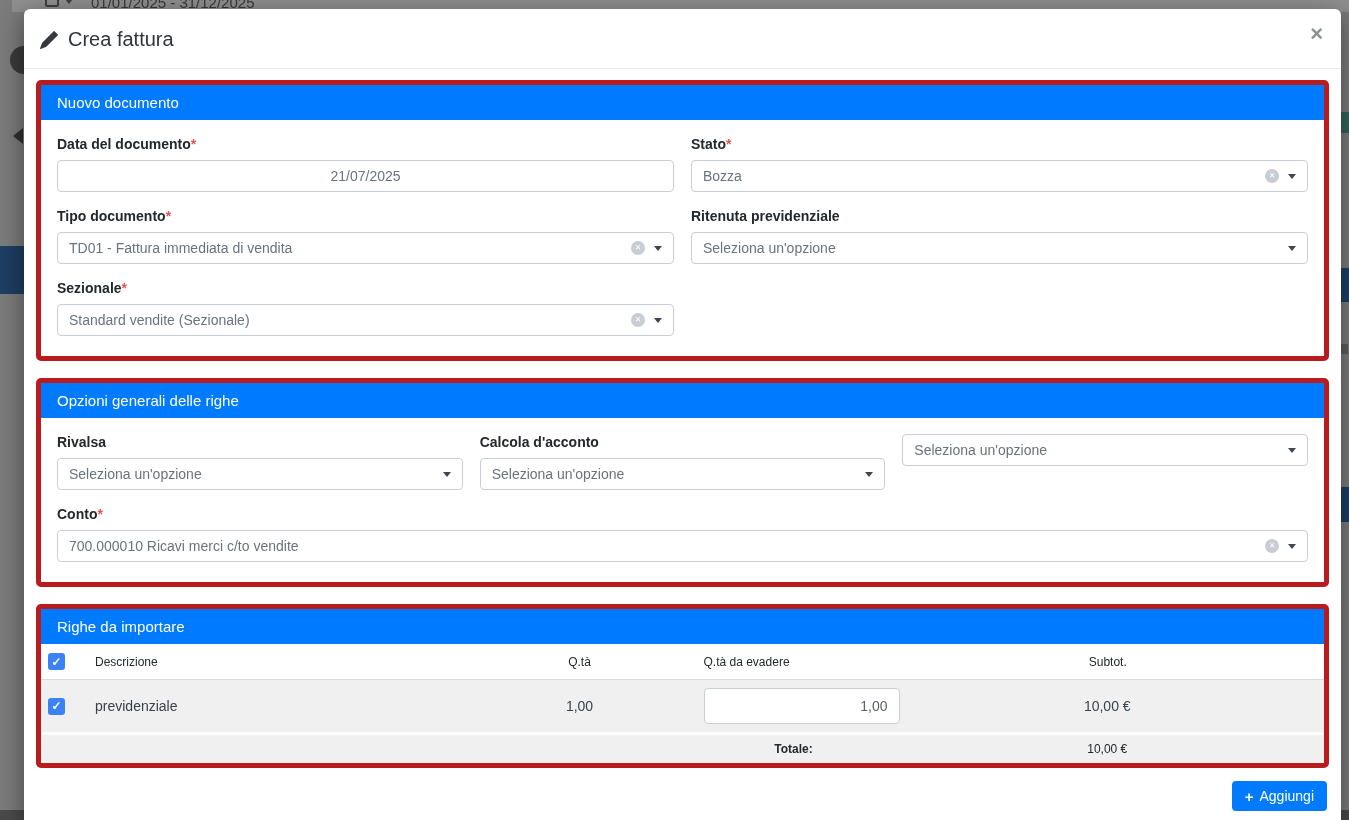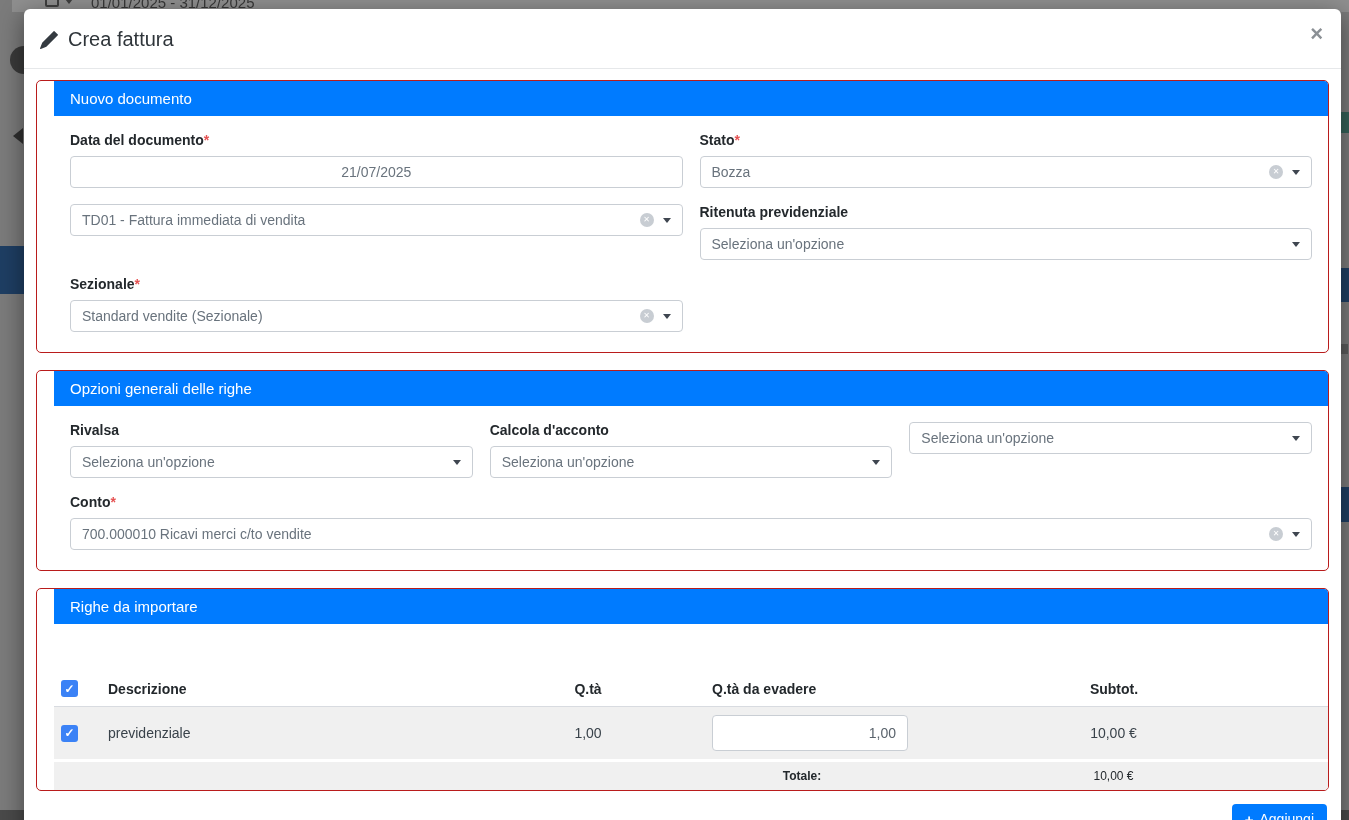--- a/index.html
+++ b/index.html
@@ -28,21 +28,21 @@
            box-shadow:0 6px 24px rgba(0,0,0,.45); }
   .modal-header { position:relative; padding:19px 16px 17px; border-bottom:1px solid #e6e8ea; }
   .modal-title { display:flex; align-items:center; gap:10px; font-size:20px; color:#2f353a; }
   .pencil-icon svg { display:block; width:18px; height:18px; fill:#343a40; }
   .close-btn { position:absolute; right:18px; top:14px; background:none; border:none; font-size:22px; font-weight:bold;
                color:#8b9095; cursor:pointer; line-height:1; font-family:"Liberation Sans", sans-serif; }
   .modal-body { padding:11px 12px 0; }
   .modal-footer { padding:13px 14px 14px; display:flex; justify-content:flex-end; }
 
   
-  .card { border:1px solid #b91c1c; border-radius:5px; overflow:hidden; background:#fff; margin-bottom:17px;padding-left:17px; }
+  .card { border:5px solid #b91c1c; border-radius:5px; overflow:hidden; background:#fff; margin-bottom:17px; }
   .card-header { background:#007bff; color:#fff; font-size:15px; padding:9px 16px; }
   .card-body { padding:16px 16px 4px; }
 
   .grid2 { display:grid; grid-template-columns:1fr 1fr; column-gap:17px; }
   .grid3 { display:grid; grid-template-columns:1fr 1fr 1fr; column-gap:17px; }
 
   .field { margin-bottom:16px; }
   .field-label { display:block; font-weight:bold; font-size:14px; color:#23282c; margin-bottom:8px; }
   .req { color:#e55353; }
 
@@ -54,21 +54,21 @@
   .sel .sel-val { flex:1; white-space:nowrap; overflow:hidden; text-overflow:ellipsis; }
   .clear-x { width:14px; height:14px; border-radius:50%; background:#c8cdd3; display:flex; align-items:center;
              justify-content:center; margin-right:9px; flex:0 0 auto; cursor:pointer; }
   .clear-x::before { content:"\2715"; color:#fff; font-size:8px; line-height:1; }
   .caret-down { width:0; height:0; border-left:4.5px solid transparent; border-right:4.5px solid transparent;
                 border-top:5.5px solid #3f4650; flex:0 0 auto; }
 
   
   .trow { display:grid; grid-template-columns:46px minmax(0,1fr) 120px 56px 196px minmax(0,1fr); align-items:center; }
   .thead { border-bottom:1px solid #d8dbe0; }
-  .thead > div { padding:9px 8px; font-weight:bold; font-size:14px; color:#23282c;margin-top:47px; }
+  .thead > div { padding:9px 8px; font-weight:normal; font-size:12px; color:#23282c; }
   .tdata { background:#f0f0f0; border-bottom:3px solid #fff; }
   .tdata > div { padding:8px 8px; font-size:14px; color:#39424a; }
   .ttotal { background:#f0f0f0; }
   .ttotal > div { padding:7px 8px; font-size:12px; color:#23282c; }
   .c-check { padding-left:7px !important; display:flex; align-items:center; }
   .c-right { text-align:center; }
   .c-center { text-align:center; }
   .c-sub { padding-right:9px !important; }
   .cbx { width:17px; height:17px; border-radius:3px; background:#3b82f6; display:inline-flex; align-items:center;
          justify-content:center; cursor:pointer; }
@@ -129,20 +129,21 @@
             <span class="field-label"><span>Stato</span><span class="req">*</span></span>
             <div class="ctrl sel">
               <span class="sel-val">Bozza</span>
               <span class="clear-x"></span>
               <span class="caret-down"></span>
             </div>
           </div>
         </div>
         <div class="grid2">
           <div class="field">
+            <span class="field-label"><span>Tipo documento</span><span class="req">*</span></span>
             <div class="ctrl sel">
               <span class="sel-val">TD01 - Fattura immediata di vendita</span>
               <span class="clear-x"></span>
               <span class="caret-down"></span>
             </div>
           </div>
           <div class="field">
             <span class="field-label">Ritenuta previdenziale</span>
             <div class="ctrl sel">
               <span class="sel-val">Seleziona un'opzione</span>

